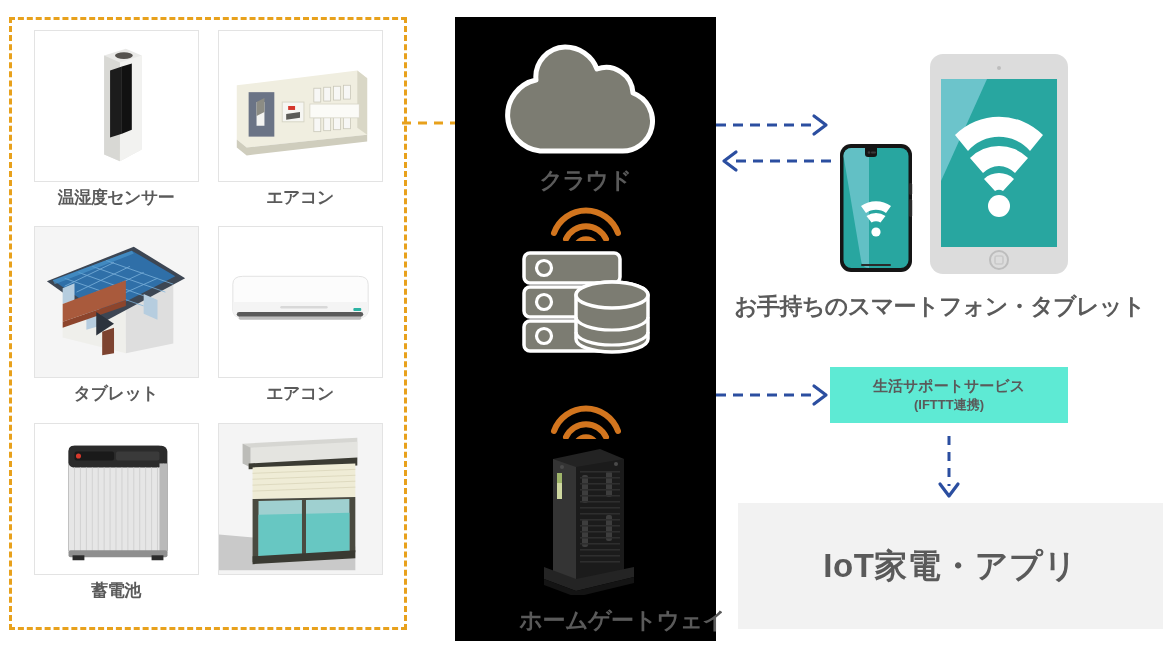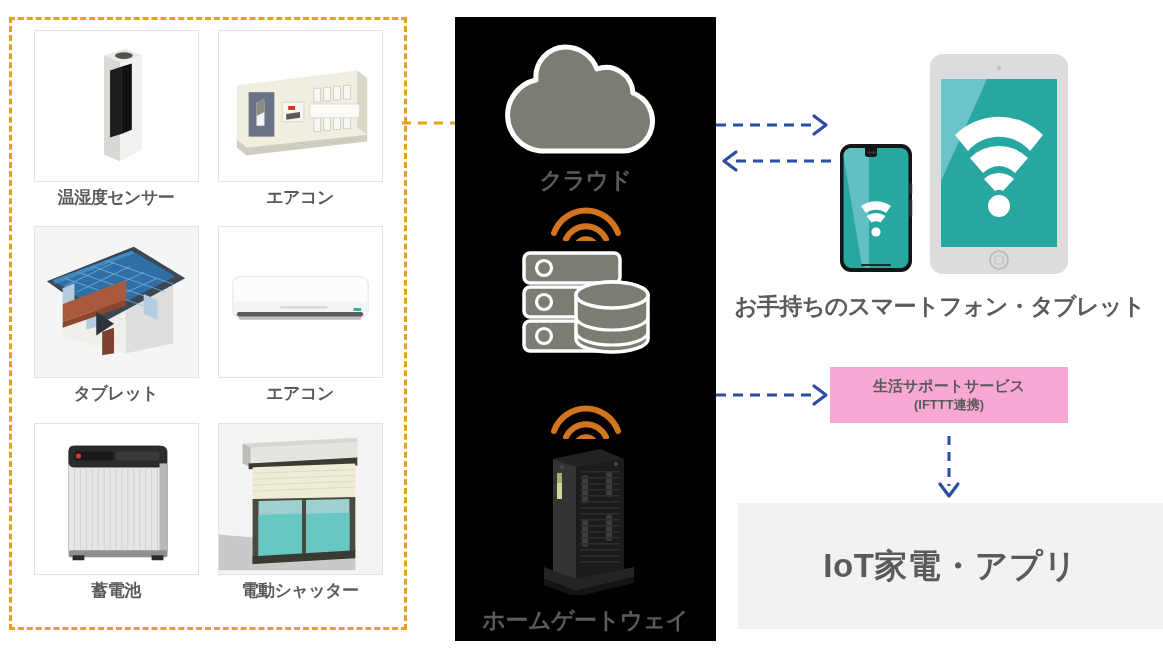--- a/index.html
+++ b/index.html
@@ -38,21 +38,21 @@
   }
   .wifi-arcs{position:absolute;left:50%;transform:translateX(-50%);}
   
   #phone{position:absolute;left:839px;top:143px;}
   #tablet{position:absolute;left:929px;top:53px;}
   #mobile-label{
     position:absolute;left:716px;top:291px;width:447px;text-align:center;
     font-size:23px;font-weight:700;color:#5a5a5a;letter-spacing:-0.6px;
   }
   #ifttt-box{
-    position:absolute;left:830px;top:367px;width:238px;height:56px;background:#f9a8d4;
+    position:absolute;left:830px;top:367px;width:238px;height:56px;background:#5eead4;
     display:flex;flex-direction:column;align-items:center;justify-content:center;
     box-sizing:border-box;
   }
   #ifttt-box .l1{font-size:15px;font-weight:700;color:#5a5a5a;line-height:1.35;}
   #ifttt-box .l2{font-size:13px;font-weight:700;color:#5a5a5a;line-height:1.35;}
   #iot-box{
     position:absolute;left:738px;top:503px;width:425px;height:126px;background:#f2f2f2;
     display:flex;align-items:center;justify-content:center;
   }
   #iot-box .t{font-size:33px;font-weight:700;color:#5a5a5a;letter-spacing:0.5px;}
@@ -205,21 +205,20 @@
           </g>
           <polygon points="34,76 138,74 138,130 34,140" fill="#4a4a40"></polygon>
           <polygon points="40,78 84,77 84,133 40,136" fill="#9fd0d0"></polygon>
           <polygon points="88,77 132,76 132,130 88,133" fill="#9fd0d0"></polygon>
           <polygon points="40,92 84,91 84,133 40,136" fill="#67c7c2"></polygon>
           <polygon points="88,91 132,90 132,130 88,133" fill="#67c7c2"></polygon>
           <rect x="84" y="76" width="4" height="58" fill="#4a4a40"></rect>
           <polygon points="34,134 138,128 138,136 34,142" fill="#3a3a32"></polygon>
         </svg>
       </div>
-      <div class="device-label">電動シャッター</div>
     </div>
 
   </div>
 </div>
 
 <svg class="conn" style="left:400px;top:112px;" width="60" height="22">
   <line x1="2" y1="11" x2="58" y2="11" stroke="#e8a11c" stroke-width="3" stroke-dasharray="9,7"></line>
 </svg>
 
 <div id="cloud-column">
@@ -286,21 +285,21 @@
       <rect x="54" y="98" width="40" height="1.6"></rect>
         <rect x="54" y="104" width="40" height="1.6"></rect>
       <rect x="54" y="110" width="40" height="1.6"></rect>
         <rect x="54" y="116" width="40" height="1.6"></rect>
     </g>
     <circle cx="36" cy="22" r="2" fill="#4a4a4a"></circle>
     <circle cx="90" cy="19" r="2" fill="#4a4a4a"></circle>
     <polygon points="18,122 50,134 108,122 108,132 50,146 18,134" fill="#242424"></polygon>
     <polygon points="18,134 50,146 108,132 108,138 50,152 18,140" fill="#141414"></polygon>
   </svg>
-  <div class="col-label" style="top:588px;">ホームゲートウェイ</div>
+  <div class="col-label" style="top:588px;padding-left:37px;">ホームゲートウェイ</div>
 </div>
 
 <svg class="conn" style="left:716px;top:112px;" width="118" height="26">
   <line x1="0" y1="13" x2="98" y2="13" stroke="#2b4ea0" stroke-width="3" stroke-dasharray="10,7"></line>
   <polyline points="98,4 110,13 98,22" fill="none" stroke="#2b4ea0" stroke-width="3.2" stroke-linecap="round" stroke-linejoin="round"></polyline>
 </svg>
 
 <svg class="conn" style="left:716px;top:148px;" width="118" height="26">
   <line x1="20" y1="13" x2="118" y2="13" stroke="#2b4ea0" stroke-width="3" stroke-dasharray="10,7"></line>
   <polyline points="20,4 8,13 20,22" fill="none" stroke="#2b4ea0" stroke-width="3.2" stroke-linecap="round" stroke-linejoin="round"></polyline>

